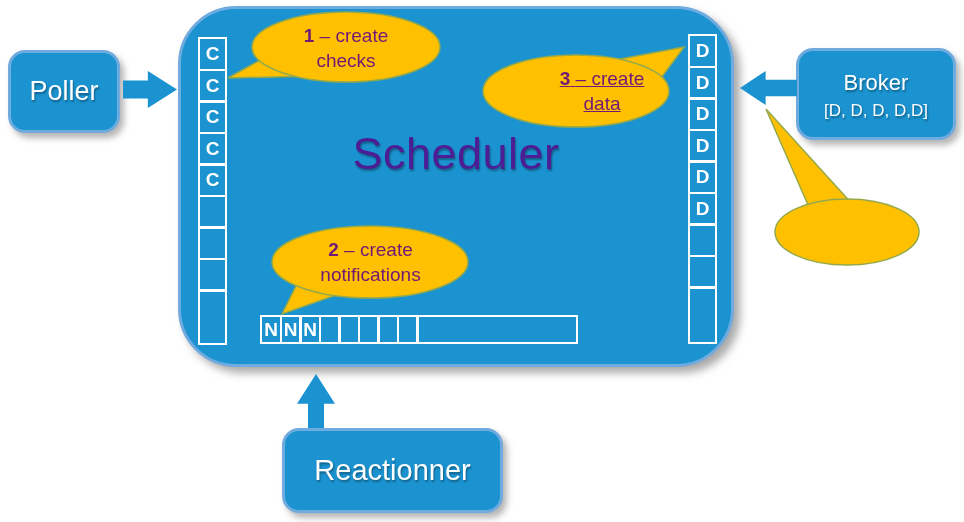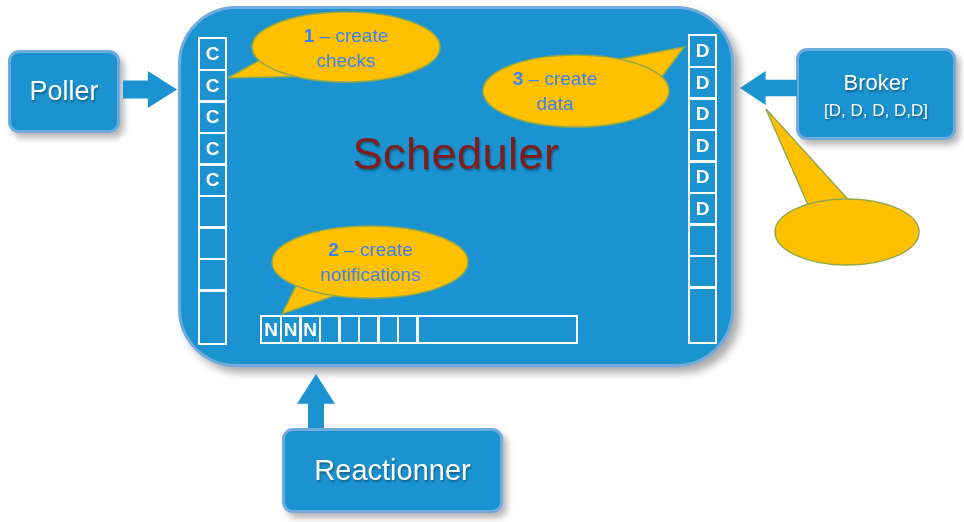--- a/index.html
+++ b/index.html
@@ -10,21 +10,21 @@
   
   .scheduler-box{
     position:absolute;left:178px;top:6px;width:556px;height:361px;
     box-sizing:border-box;border-radius:58px;
     background:var(--blue,#1B93D0);
     border:3px solid var(--blue-border,#6FABDE);
     box-shadow:6px 6px 8px rgba(100,100,100,.55);
   }
   .title{
     position:absolute;left:306px;top:128px;width:300px;text-align:center;
-    font-size:45px;color:#7f1d1d;letter-spacing:.5px;
+    font-size:45px;color:#4c1d95;letter-spacing:.5px;
     text-shadow:1px 2px 2px rgba(0,0,0,.35);
   }
   
   .queue{position:absolute;display:flex;}
   .queue .cell{
     box-sizing:border-box;border:2.5px solid #fff;background:transparent;
     color:#fff;font-weight:bold;font-size:19px;
     display:flex;align-items:center;justify-content:center;
   }
   .queue.col{flex-direction:column;width:29px;}
@@ -33,21 +33,21 @@
   .queue.col .cell:last-child{flex:1 1 auto;}
   .queue.row{flex-direction:row;height:29px;}
   .queue.row .cell{height:29px;flex:0 0 22px;}
   .queue.row .cell + .cell{margin-left:-2.5px;}
   .queue.row .cell:last-child{flex:1 1 auto;}
   .checks{left:198px;top:37px;height:308px;}
   .datacol{left:688px;top:34px;height:310px;}
   .notif{left:260px;top:315px;width:318px;}
   
   .node{
-    position:absolute;box-sizing:border-box;border-radius:11px;
+    position:absolute;box-sizing:border-box;border-radius:17px;
     background:var(--blue,#1B93D0);
     border:3px solid var(--blue-border,#6FABDE);
     box-shadow:4px 5px 6px rgba(110,110,110,.5);
     color:#fff;display:flex;flex-direction:column;align-items:center;justify-content:center;
     text-shadow:1px 1.5px 2px rgba(0,0,0,.35);
   }
   .poller{left:8px;top:50px;width:112px;height:83px;font-size:27px;}
   .broker{left:796px;top:48px;width:160px;height:92px;}
   .broker-main{font-size:22px;line-height:33px;}
   .broker-sub{font-size:17px;line-height:23px;}
@@ -67,26 +67,26 @@
     clip-path:polygon(50% 0,100% 55%,71% 55%,71% 100%,29% 100%,29% 55%,0 55%);
   }
   
   .overlay{position:absolute;left:0;top:0;pointer-events:none;}
   .bubble,.tail{
     fill:var(--gold,#FFC000);
     stroke:var(--gold-border,#95A94A);
     stroke-width:1.5;
   }
   .callout-text{
-    position:absolute;text-align:center;color:#3b82f6;
+    position:absolute;text-align:center;color:#701a75;
     font-size:19px;line-height:25px;
   }
   .ct1{left:286px;top:23px;width:120px;}
   .ct2{left:303px;top:237px;width:135px;}
-  .ct3{left:495px;top:66px;width:120px;}
+  .ct3{left:542px;top:66px;width:120px;text-decoration:underline;}
   .ct4{left:800px;top:207px;width:96px;}
 </style>
 </head>
 <body>
 
 <div class="canvas">
 
   <div class="scheduler-box"></div>
   <div class="title">Scheduler</div>
 

